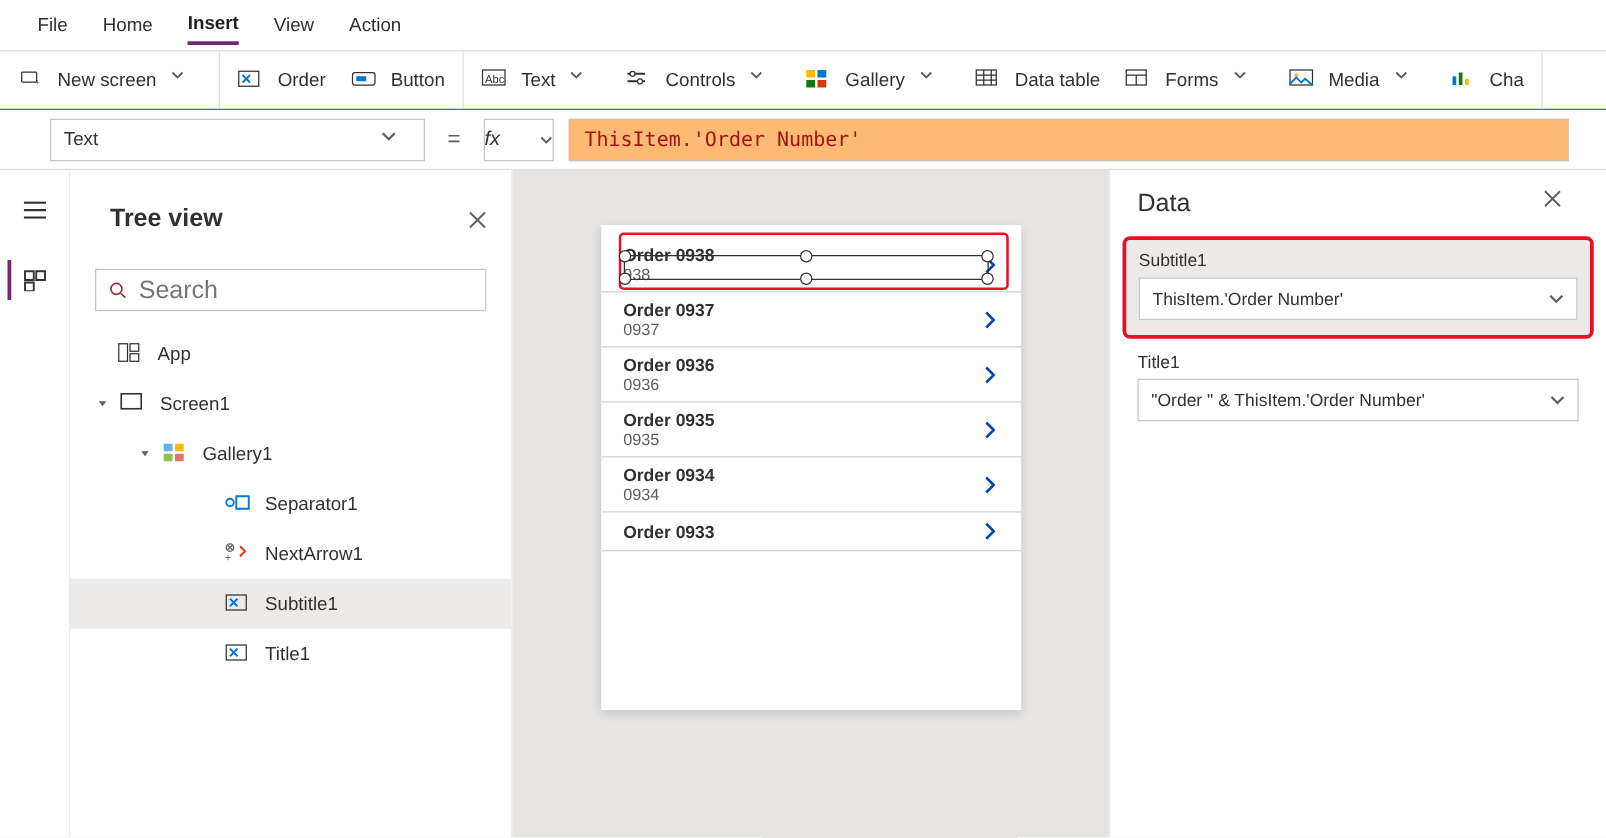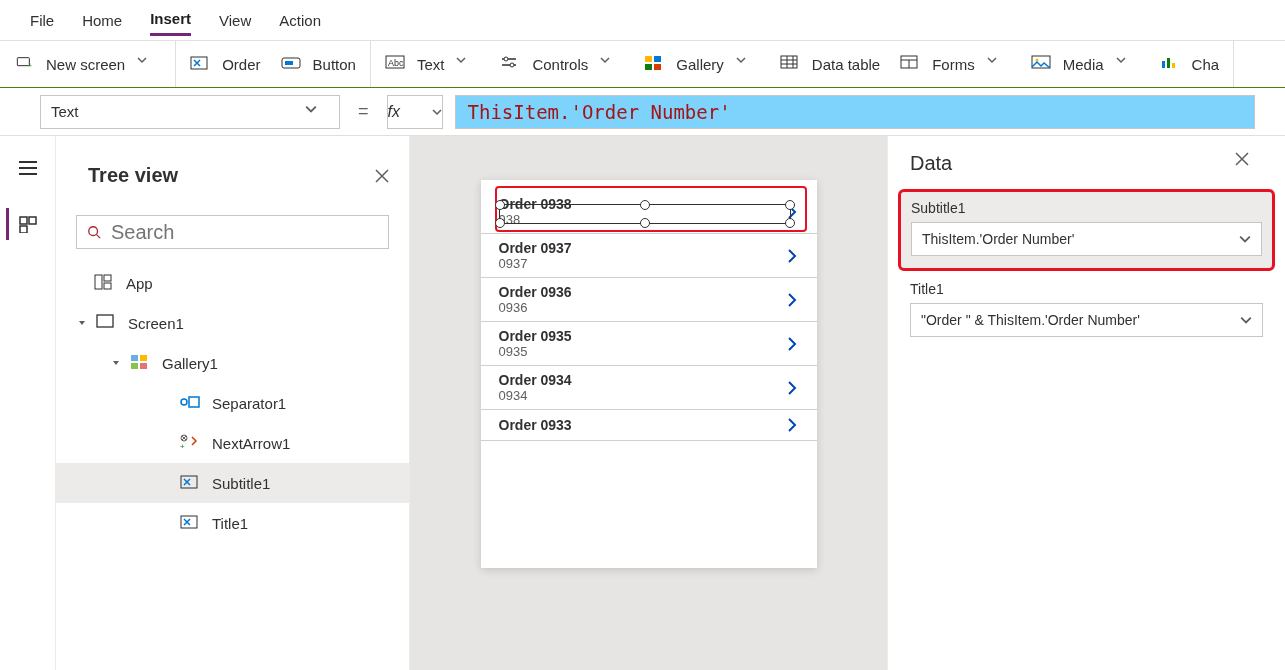--- a/index.html
+++ b/index.html
@@ -13,21 +13,21 @@
   .ribbon-group { display:flex; align-items:center; height:100%; padding:0 14px; border-right:1px solid #e1dfdd; gap:20px;}
   .ribbon-btn { display:flex; align-items:center; gap:8px; cursor:pointer; font-size:15px; color:#323130;}
   .ico { display:inline-flex; width:24px; height:18px; }
   .chev { margin-left:4px;}
   
   .formula-row { display:flex; align-items:center; height:48px; border-bottom:1px solid #e1dfdd; padding:0 30px 0 40px; gap:12px; background:#fff;}
   .prop-select { width:300px; height:34px; border:1px solid #c8c6c4; display:flex; align-items:center; justify-content:space-between; padding:0 10px; font-size:15px; background:#fff; cursor:pointer;}
   .eq { font-size:18px; color:#605e5c; padding:0 6px;}
   .fx-box { width:56px; height:34px; border:1px solid #c8c6c4; display:flex; align-items:center; justify-content:space-between; gap:4px; background:#fff; cursor:pointer;}
   .fx-box .fx { font-style:italic; font-size:16px;}
-  .formula-input { flex:1; height:34px; border:1px solid #c8c6c4; display:flex; align-items:center; padding:0 12px; font-family:Consolas, monospace; font-size:19px; background:#7dd3fc;}
+  .formula-input { flex:1; height:34px; border:1px solid #c8c6c4; display:flex; align-items:center; padding:0 12px; font-family:Consolas, monospace; font-size:16px; background:#fdba74;}
   .tok-magenta { color:#a31515;}
   .tok-brown { color:#a31515;}
   
   .main { display:flex; height:calc(670px - 40px - 48px - 48px); background:#f3f2f1;}
   
   .rail { width:56px; background:#fff; border-right:1px solid #edebe9; display:flex; flex-direction:column; align-items:center; padding-top:16px; gap:24px;}
   .rail .rail-btn { width:40px; height:32px; display:flex; align-items:center; justify-content:center; cursor:pointer;}
   .rail .rail-btn.active { border-left:3px solid #742774; margin-left:-3px;}
   
   .tree-panel { width:354px; background:#fff; border-right:1px solid #edebe9; display:flex; flex-direction:column;}

